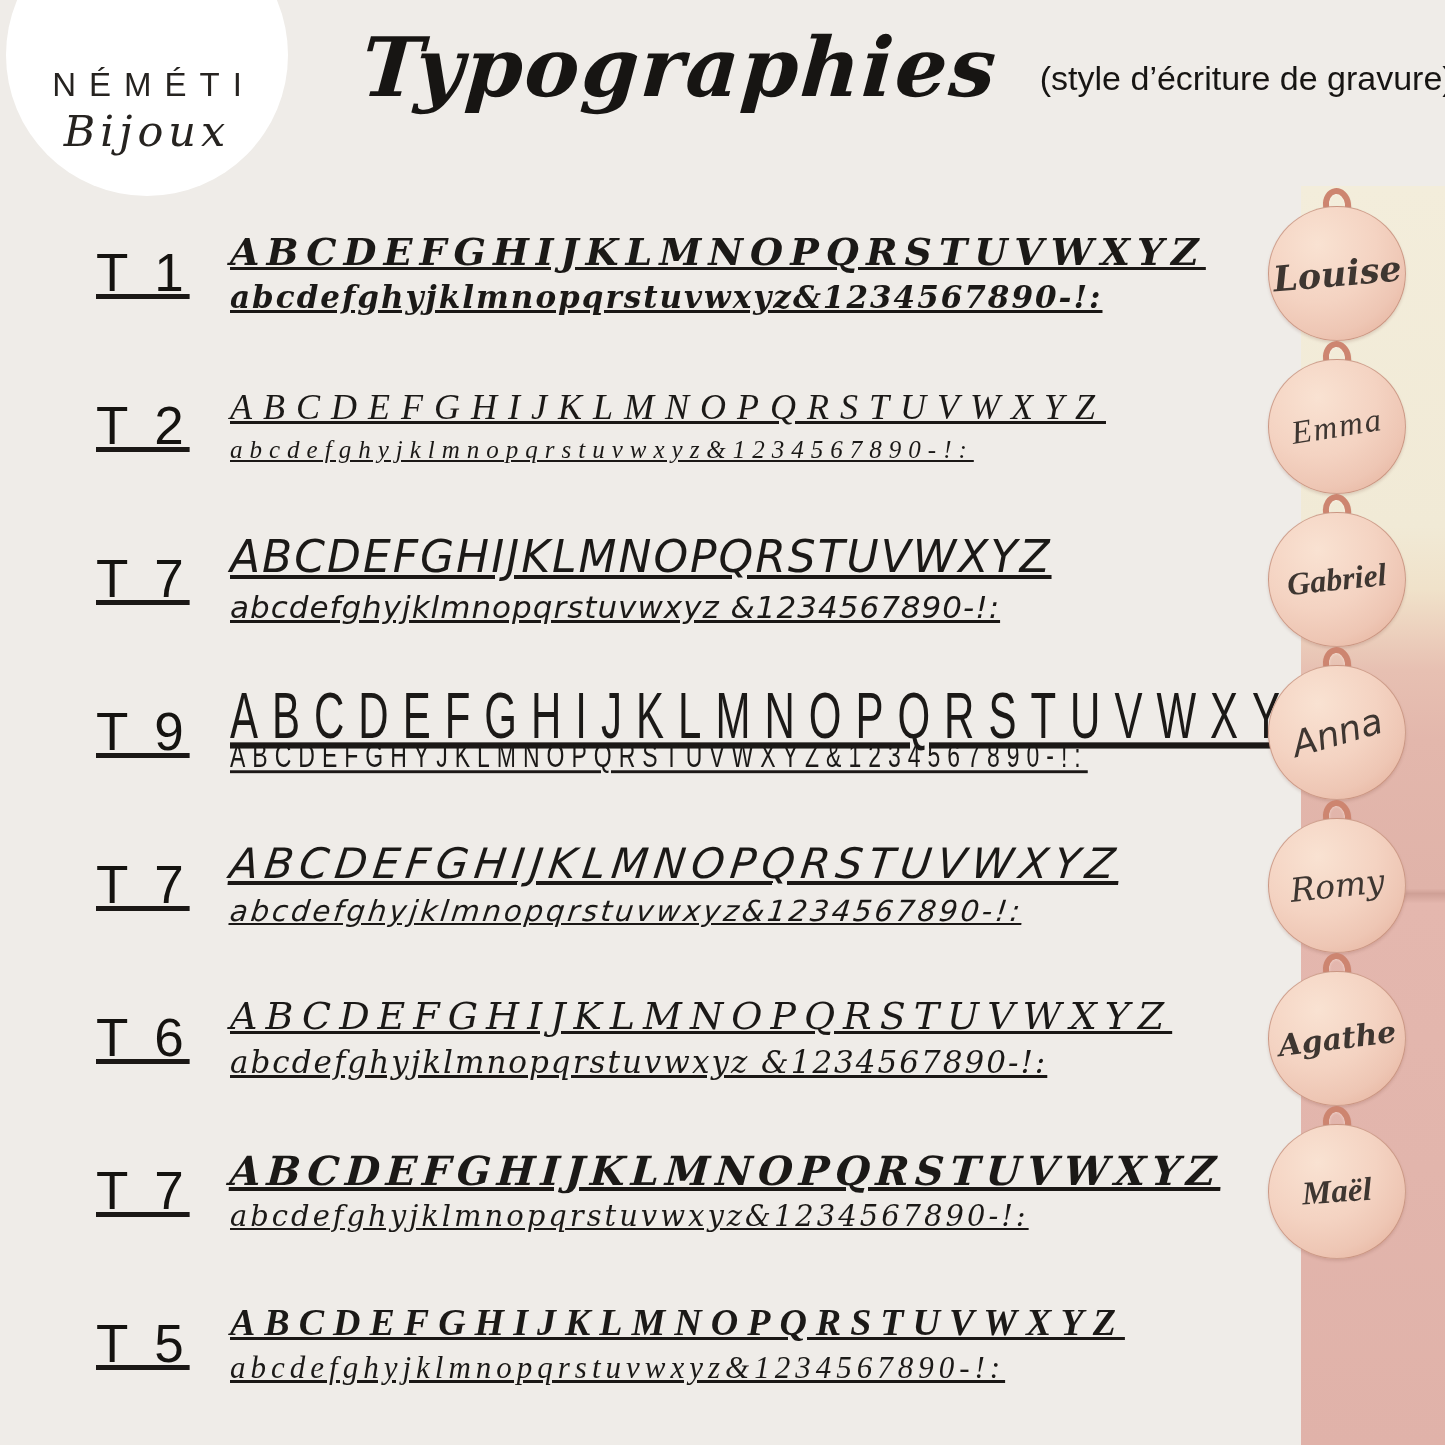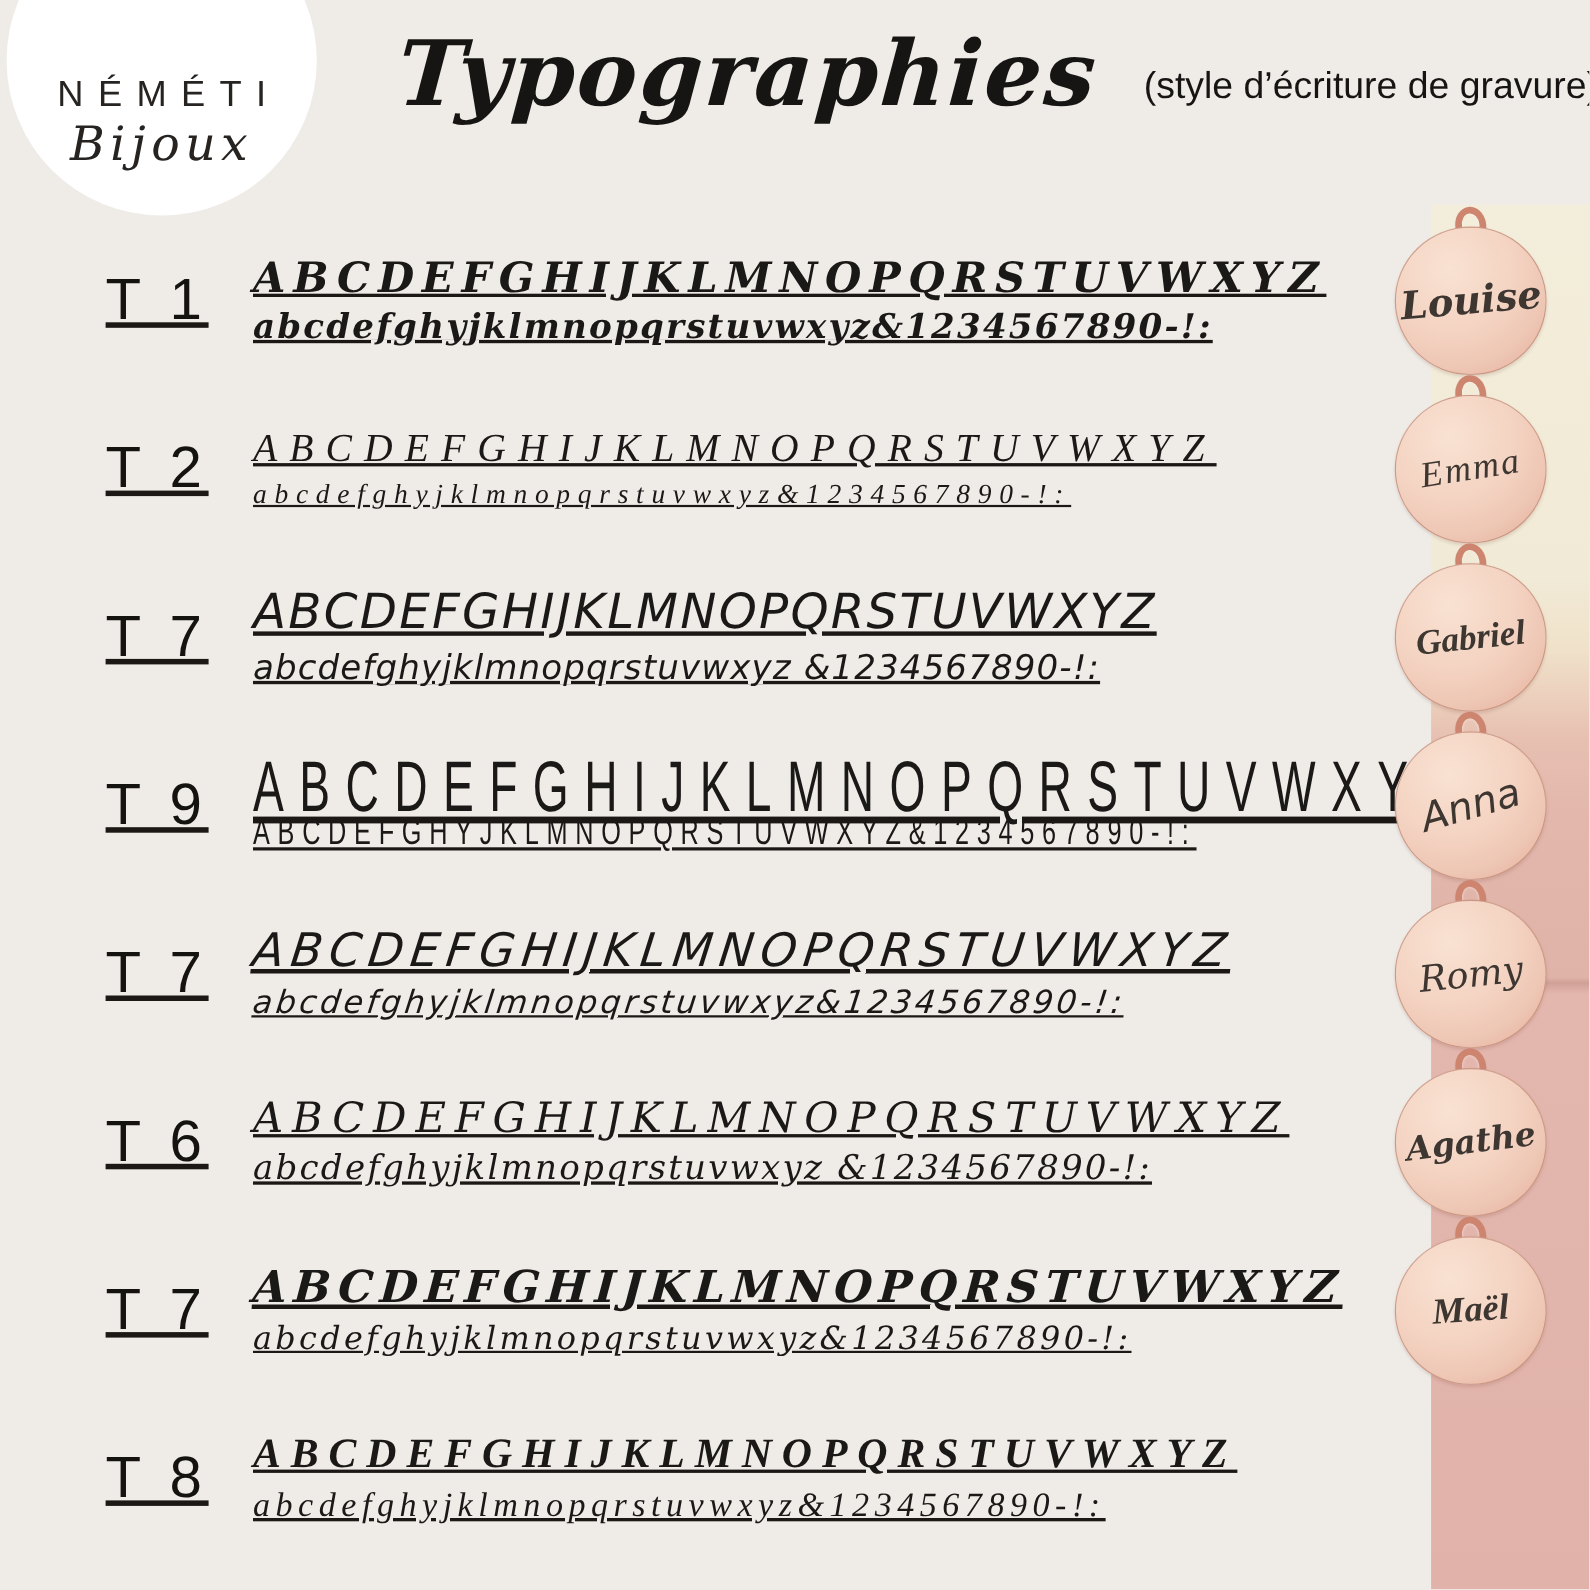--- a/index.html
+++ b/index.html
@@ -163,21 +163,21 @@
 
     <div class="typo-row t7">
       <div class="row-label">T 7</div>
       <div class="row-lines">
         <div class="upper">ABCDEFGHIJKLMNOPQRSTUVWXYZ</div>
         <div class="lower">abcdefghyjklmnopqrstuvwxyz&amp;1234567890-!:</div>
       </div>
     </div>
 
     <div class="typo-row t8">
-      <div class="row-label">T 8</div>
+      <div class="row-label">T 5</div>
       <div class="row-lines">
         <div class="upper">ABCDEFGHIJKLMNOPQRSTUVWXYZ</div>
         <div class="lower">abcdefghyjklmnopqrstuvwxyz&amp;1234567890-!:</div>
       </div>
     </div>
 
   </div>
 
   <div class="charms">
 

